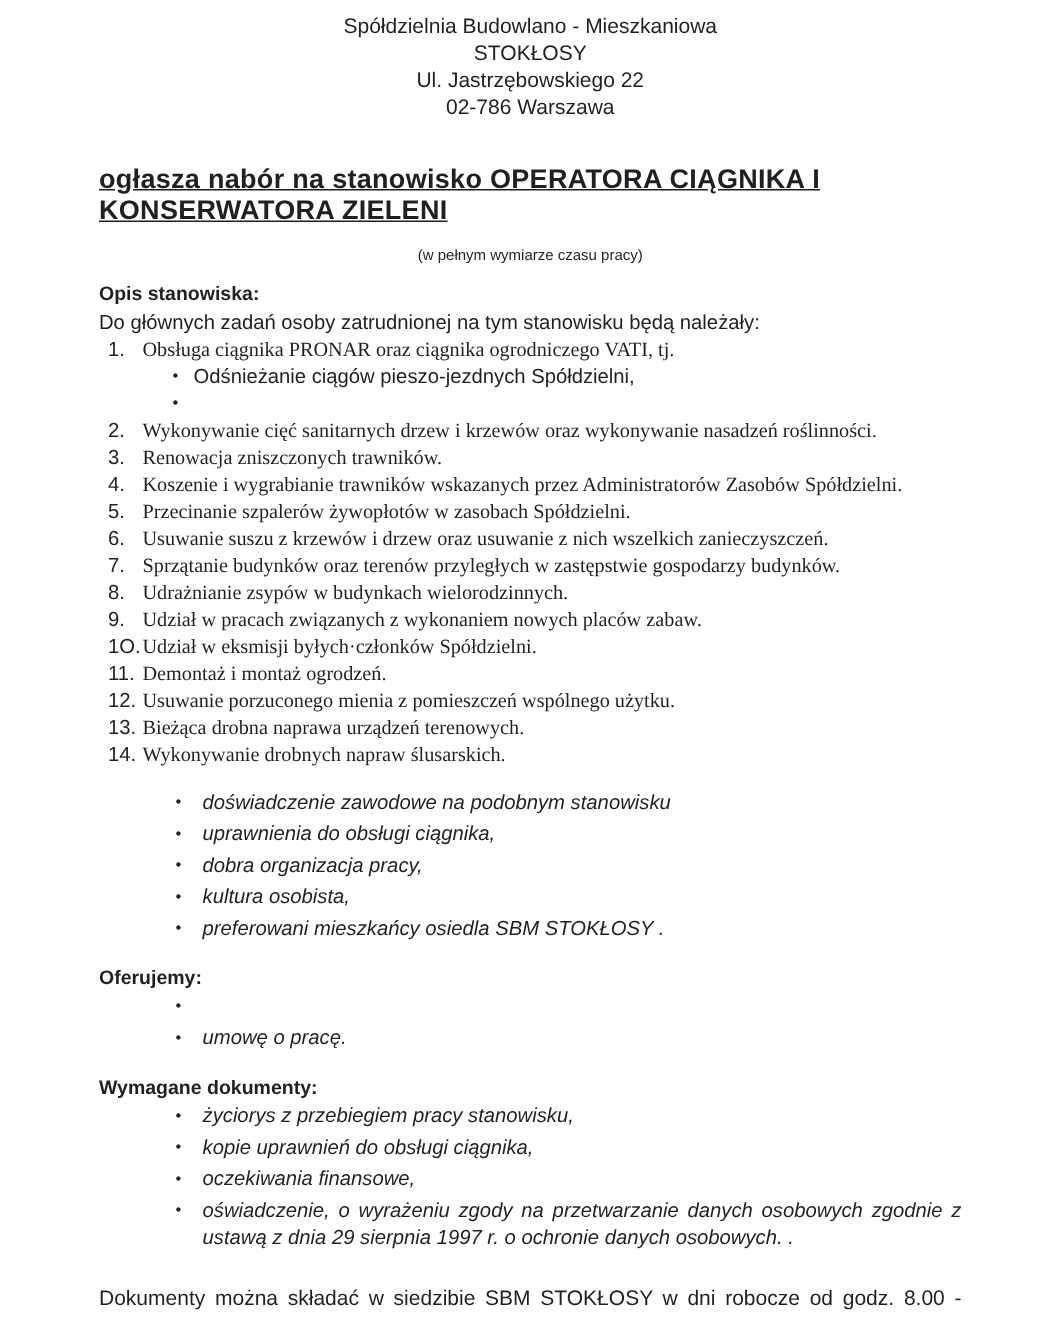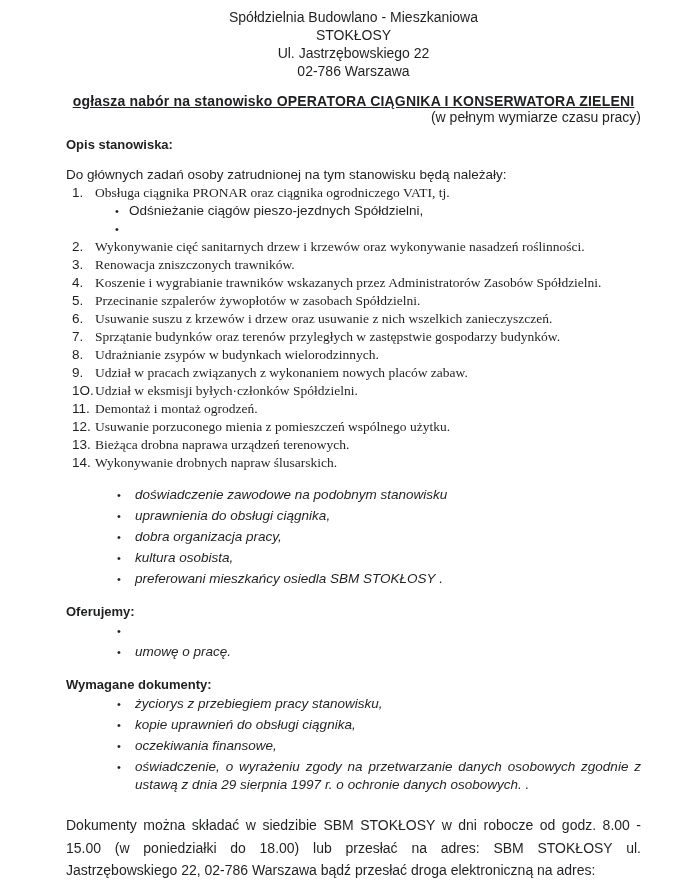--- a/index.html
+++ b/index.html
@@ -22,40 +22,39 @@
     padding: 8px 56px 0 66px;
     font-size: 13.5px;
   }
   
   .doc-header {
     text-align: center;
     font-size: 14px;
     line-height: 18px;
   }
   .announce-title {
-    text-align: center;
     font-weight: bold;
     text-decoration: underline;
-    font-size: 14px;
-    margin-top: 13px;
+    font-size: 18px;
+    margin-top: 29px;
     letter-spacing: 0.2px;
   }
   .announce-sub {
-    text-align: right;
-    font-size: 14px;
-    margin-top: 0;
+    text-align: center;
+    font-size: 10px;
+    margin-top: 14px;
   }
   
   .section-heading {
     font-weight: bold;
     font-size: 13px;
     margin: 0;
   }
   .jobdesc-heading { margin-top: 12px; }
-  .intro { margin-top: 15px; margin-bottom: 2px; }
+  .intro { margin-top: 4px; margin-bottom: 2px; }
   
   .tasks { margin: 0; padding: 0; list-style: none; }
   .task {
     display: flex;
     line-height: 18px;
   }
   .task-num {
     flex: none;
     width: 23px;
     padding-left: 6px;

